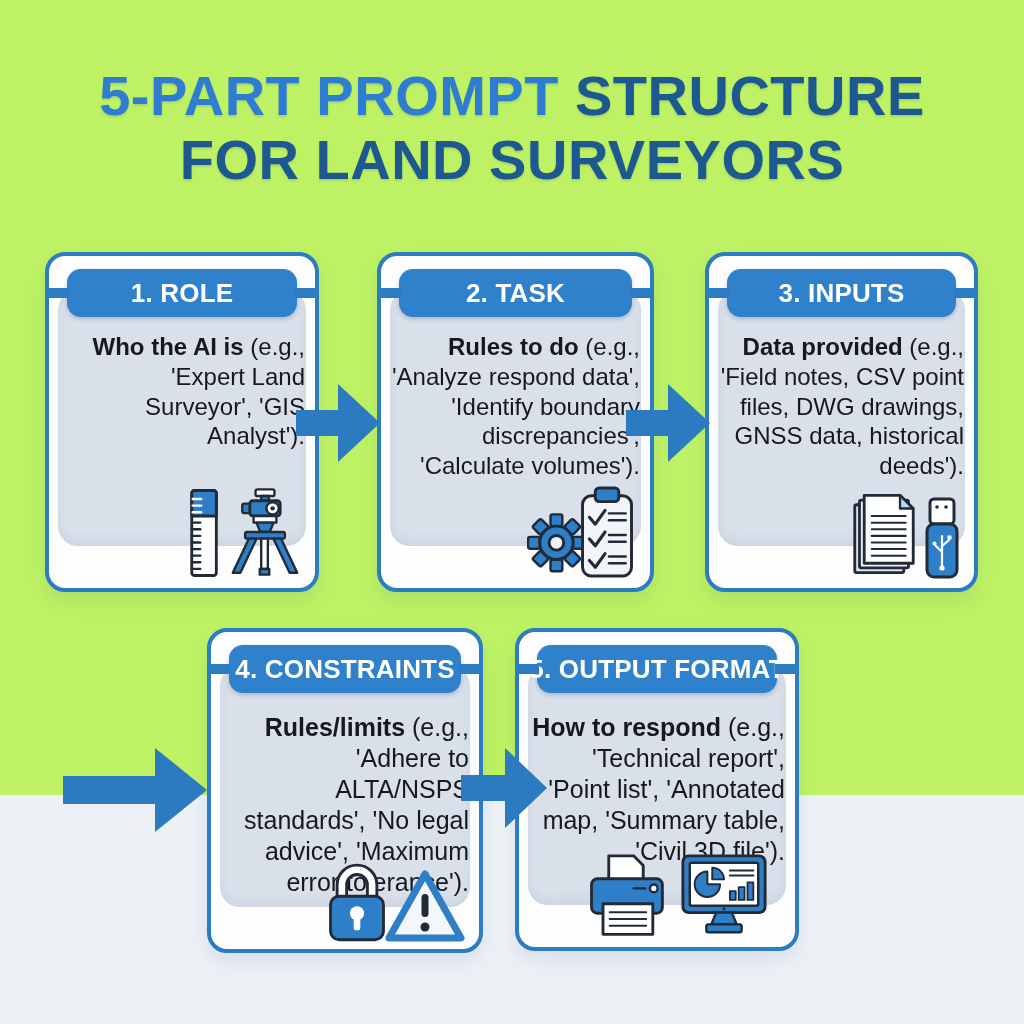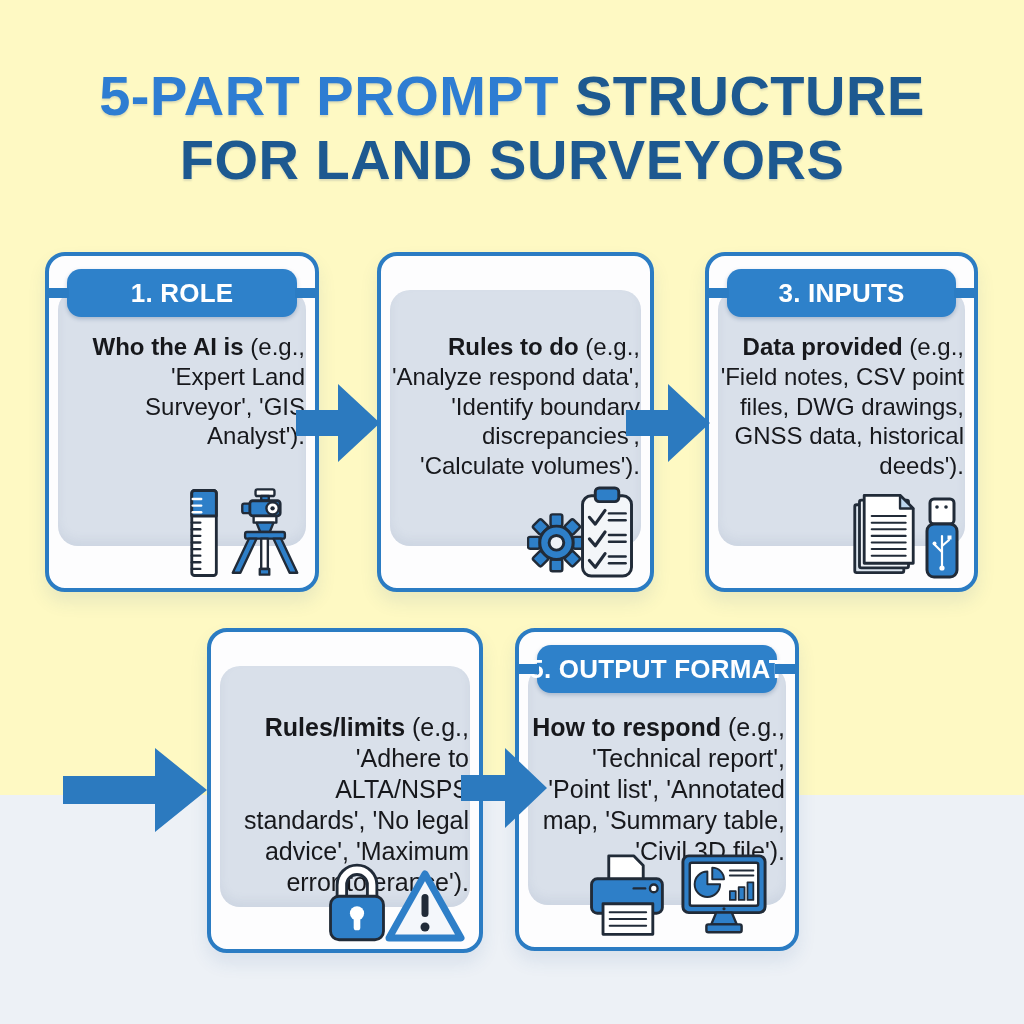--- a/index.html
+++ b/index.html
@@ -1,21 +1,21 @@
 <!DOCTYPE html>
 <html><head>
 <meta charset="utf-8">
 <style>
   html,body{margin:0;padding:0;}
   body{
     width:1024px;height:1024px;overflow:hidden;
     background:#edf1f6;
     font-family:"Liberation Sans",sans-serif;
   }
-  .stage{position:relative;width:1024px;height:795px;background:#fef9c3;}
+  .stage{position:relative;width:1024px;height:795px;background:#bef264;}
 
   
   .title{
     position:absolute;top:64px;left:0;width:100%;
     text-align:center;font-weight:bold;font-size:56px;line-height:1.14;
     letter-spacing:.5px;color:#1d5990;
     text-shadow:0 2px 2px rgba(25,60,105,.14);
   }
   .title .accent{color:#2e7dd2;}
 
@@ -114,20 +114,21 @@
         <polygon points="21,54 29,54 12,90 4,90" fill="#2e7fc8" stroke="#212b38" stroke-width="2.5"></polygon>
         <polygon points="55,54 47,54 64,90 72,90" fill="#2e7fc8" stroke="#212b38" stroke-width="2.5"></polygon>
         <rect x="34" y="54" width="7" height="32" fill="#fff" stroke="#212b38" stroke-width="2.5"></rect>
         <rect x="32.5" y="86" width="10" height="6" fill="#2e7fc8" stroke="#212b38" stroke-width="2.5"></rect>
       </svg>
     </div>
   </div>
 
   <div class="card" id="card-task">
     <div class="panel"></div>
+    <div class="pill">2. TASK</div>
     <div class="body"><b>Rules to do</b><span> (e.g., 'Analyze respond data', 'Identify boundary discrepancies', 'Calculate volumes').</span></div>
     <div class="icons">
       <svg width="100" height="96" viewBox="0 0 102 98" stroke-linejoin="round" stroke-linecap="round" style="margin-right:-54px">
         <g>
           <rect x="24" y="31" width="12" height="12" rx="2" fill="#2e7fc8" stroke="#212b38" stroke-width="2.5" transform="rotate(0 30 60)"></rect>
           <rect x="24" y="31" width="12" height="12" rx="2" fill="#2e7fc8" stroke="#212b38" stroke-width="2.5" transform="rotate(45 30 60)"></rect>
           <rect x="24" y="31" width="12" height="12" rx="2" fill="#2e7fc8" stroke="#212b38" stroke-width="2.5" transform="rotate(90 30 60)"></rect>
           <rect x="24" y="31" width="12" height="12" rx="2" fill="#2e7fc8" stroke="#212b38" stroke-width="2.5" transform="rotate(135 30 60)"></rect>
           <rect x="24" y="31" width="12" height="12" rx="2" fill="#2e7fc8" stroke="#212b38" stroke-width="2.5" transform="rotate(180 30 60)"></rect>
           <rect x="24" y="31" width="12" height="12" rx="2" fill="#2e7fc8" stroke="#212b38" stroke-width="2.5" transform="rotate(225 30 60)"></rect>
@@ -181,20 +182,21 @@
         <line x1="18" y1="56" x2="11" y2="49" stroke="#fff" stroke-width="2.2"></line>
         <circle cx="10.5" cy="47.5" r="2" fill="#fff"></circle>
         <line x1="18" y1="50" x2="25" y2="44" stroke="#fff" stroke-width="2.2"></line>
         <rect x="23.5" y="39.5" width="4" height="4" fill="#fff"></rect>
       </svg>
     </div>
   </div>
 
   <div class="card r2" id="card-constraints">
     <div class="panel"></div>
+    <div class="pill">4. CONSTRAINTS</div>
     <div class="body"><b>Rules/limits</b><span> (e.g., 'Adhere to ALTA/NSPS standards', 'No legal advice', 'Maximum error tolerance').</span></div>
     <div class="icons">
       <svg width="70" height="86" viewBox="0 0 74 90" stroke-linejoin="round" stroke-linecap="round" style="margin-right:-14px">
         <path d="M21 42 V28 a16 16 0 0 1 32 0 v14" fill="none" stroke="#212b38" stroke-width="13"></path>
         <path d="M21 42 V28 a16 16 0 0 1 32 0 v14" fill="none" stroke="#fff" stroke-width="7"></path>
         <rect x="9" y="40" width="56" height="46" rx="9" fill="#2e7fc8" stroke="#212b38" stroke-width="3"></rect>
         <circle cx="37" cy="58" r="7.5" fill="#fff"></circle>
         <rect x="33.5" y="61" width="7" height="15" rx="3" fill="#fff"></rect>
       </svg>
       <svg width="80" height="76" viewBox="0 0 80 76" stroke-linejoin="round" stroke-linecap="round">

